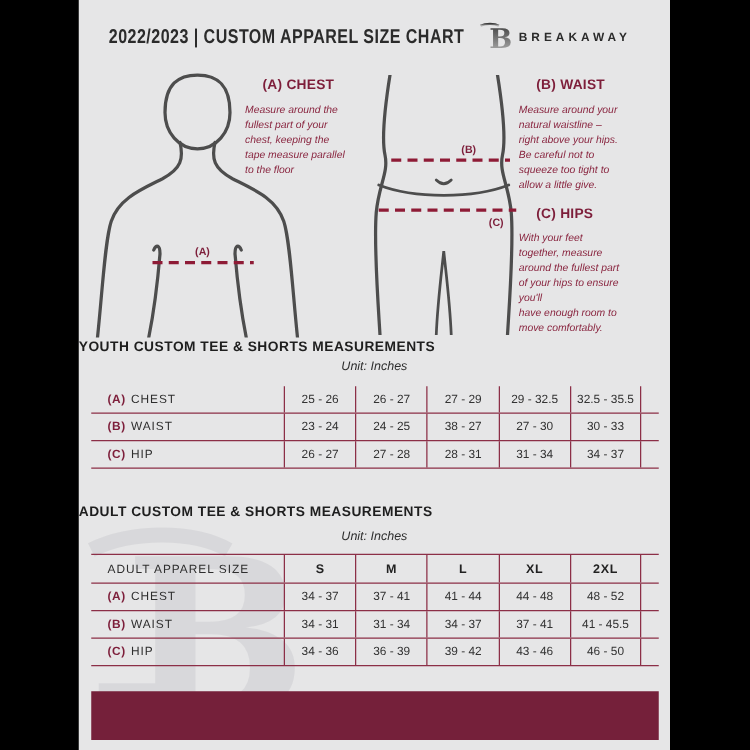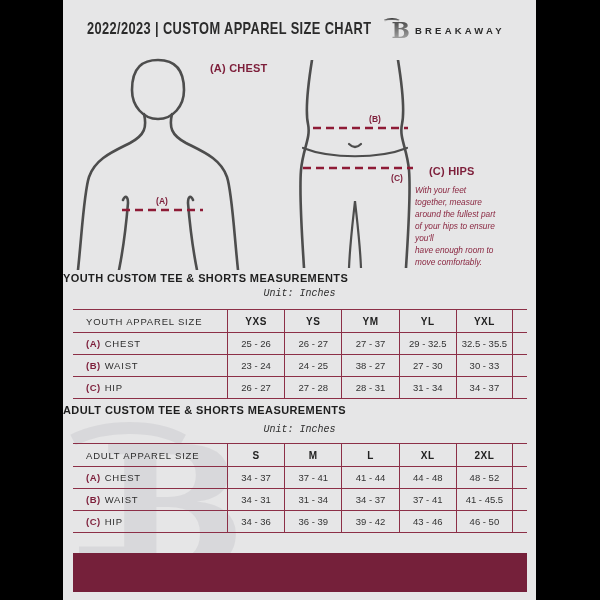--- a/index.html
+++ b/index.html
@@ -35,21 +35,21 @@
   .diagram { position:absolute; }
   #torso { left:10px; top:54px; }
   #lowerbody { left:228px; top:60px; }
   
   .sec-title {
     position:absolute; left:0; width:100%; text-align:left;
     font-size:11px; font-weight:bold; color:#1e1e1e; letter-spacing:0.4px;
   }
   .sec-unit {
     position:absolute; left:0; width:100%; text-align:center;
-    font-size:10px; font-style:italic; color:#2e2e2e;font-family:Liberation Mono, monospace;
+    font-size:10px; font-style:italic; color:#2e2e2e;
   }
   
   .size-table { position:absolute; left:10px; width:454px; box-sizing:border-box; }
   .trow {
     display:grid; grid-template-columns:154px repeat(5,1fr);
     padding-right:14px; box-sizing:border-box;
     border-bottom:1.4px solid #8c2f47; height:22px;
   }
   .trow.head { border-top:1.4px solid #8c2f47; height:24px; }
   .cell { display:flex; align-items:center; justify-content:center; font-size:9.5px; color:#333; min-width:0; }
@@ -110,52 +110,58 @@
       <path d="M 58 208 C 59 183, 62 160, 64 141 C 66 160, 69 183, 70 208" stroke-width="2.2"></path>
     </g>
     <line x1="22" y1="68" x2="117" y2="68" stroke="#8e1b36" stroke-width="2.6" stroke-dasharray="8 5"></line>
     <text x="84" y="62" text-anchor="middle" font-size="8.5" font-weight="bold" fill="#7d1e3a">(B)</text>
     <line x1="12" y1="108" x2="122" y2="108" stroke="#8e1b36" stroke-width="2.6" stroke-dasharray="8 5"></line>
     <text x="106" y="121" text-anchor="middle" font-size="8.5" font-weight="bold" fill="#7d1e3a">(C)</text>
   </svg>
 
   <div class="ins" id="insA">
     <p class="ins-h">(A) CHEST</p>
+    <p class="ins-b">Measure around the
+fullest part of your
+chest, keeping the
+tape measure parallel
+to the floor</p>
+  </div>
+  <div class="ins" id="insB">
+    <p class="ins-h">(B) WAIST</p>
+    <p class="ins-b">Measure around your
+natural waistline –
+right above your hips.
+Be careful not to
+squeeze too tight to
+allow a little give.</p>
   </div>
   <div class="ins" id="insC">
     <p class="ins-h">(C) HIPS</p>
     <p class="ins-b">With your feet
 together, measure
 around the fullest part
 of your hips to ensure
 you'll
 have enough room to
 move comfortably.</p>
   </div>
 
   <div class="sec-title" style="top:272px;">YOUTH CUSTOM TEE &amp; SHORTS MEASUREMENTS</div>
   <div class="sec-unit" style="top:288px;">Unit: Inches</div>
 
   <div class="size-table" style="top:309px;">
-    <div class="trow head">
-      <div class="cell lab">YOUTH APPAREL SIZE</div>
-      <div class="cell v">YXS</div>
-      <div class="cell v">YS</div>
-      <div class="cell v">YM</div>
-      <div class="cell v">YL</div>
-      <div class="cell v">YXL</div>
-    </div>
     <div class="trow">
       <div class="cell lab">
           <span class="pfx">(A)</span>
           <span>CHEST</span>
         </div>
       <div class="cell v">25 - 26</div>
       <div class="cell v">26 - 27</div>
-      <div class="cell v">27 - 37</div>
+      <div class="cell v">27 - 29</div>
       <div class="cell v">29 - 32.5</div>
       <div class="cell v">32.5 - 35.5</div>
     </div>
     <div class="trow">
       <div class="cell lab">
           <span class="pfx">(B)</span>
           <span>WAIST</span>
         </div>
       <div class="cell v">23 - 24</div>
       <div class="cell v">24 - 25</div>

